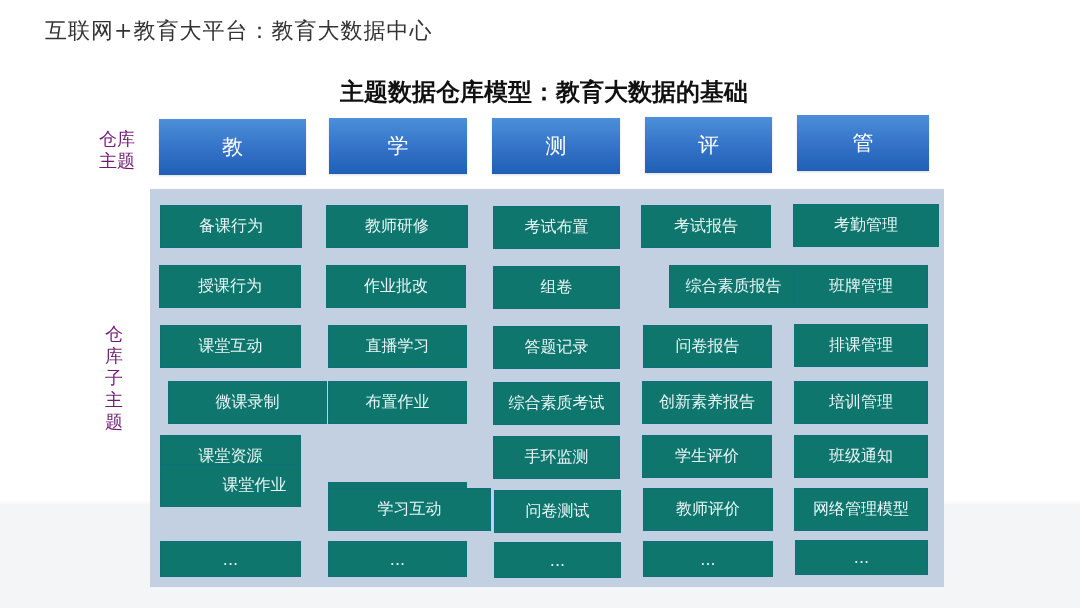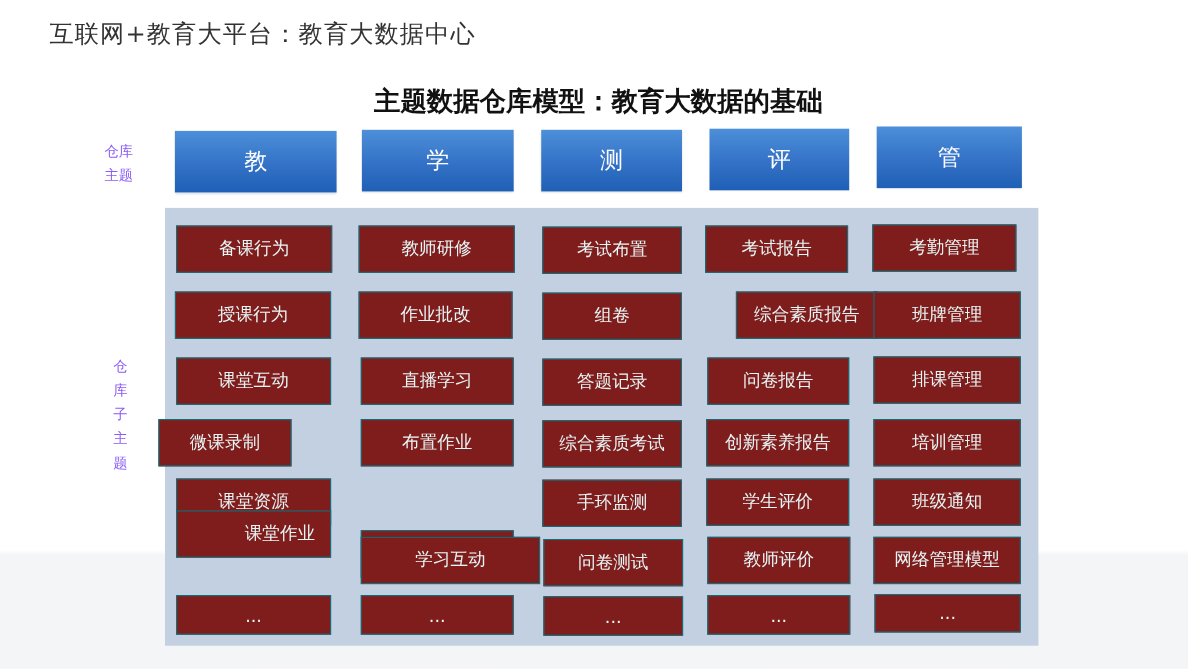--- a/index.html
+++ b/index.html
@@ -11,38 +11,38 @@
   .slide-title {
     position: absolute; left: 45px; top: 16px;
     font-family: "DejaVu Serif", "Liberation Serif", serif;
     font-size: 22px; color: #333333; letter-spacing: 1px; white-space: nowrap;
   }
   .subtitle {
     position: absolute; left: 0; width: 1088px; top: 76px; text-align: center;
     font-size: 24px; font-weight: bold; color: #111111; white-space: nowrap;
   }
   .axis-label {
-    position: absolute; color: #8b5cf6;
+    position: absolute; color: #701a75;
     font-family: "DejaVu Serif", "Liberation Serif", serif;
-    font-size: 13px; line-height: 22px; text-align: left;
+    font-size: 18px; line-height: 22px; text-align: center;
   }
   .theme-label { left: 95px; top: 128px; width: 44px; }
   .sub-label { left: 103px; top: 323px; width: 22px; }
   .theme {
     position: absolute; height: 56px; color: #ffffff;
     background: linear-gradient(to bottom, #4d8fd9 0%, #3574c8 50%, #1f5fb5 100%);
     display: flex; align-items: center; justify-content: center;
     font-size: 21px; box-shadow: 0 1px 2px rgba(0,0,0,0.15);
   }
   .panel {
     position: absolute; left: 150px; top: 189px; width: 794px; height: 398px;
     background: #c3d0e2;
   }
   .cell {
-    position: absolute; height: 43px; background: #7f1d1d;
+    position: absolute; height: 43px; background: #0f766e;
     border: 1px solid #0f6f7a; box-sizing: border-box;
     color: #e8f6f6; font-size: 16px;
     display: flex; align-items: center; justify-content: center; white-space: nowrap;
   }
 </style>
 </head>
 <body>
 
 <div class="slide-title">互联网+教育大平台：教育大数据中心</div>
 <div class="subtitle">主题数据仓库模型：教育大数据的基础</div>
@@ -64,21 +64,21 @@
 <div class="theme" style="left:329px;top:118px;width:138px;">学</div>
 <div class="theme" style="left:492px;top:118px;width:128px;">测</div>
 <div class="theme" style="left:645px;top:117px;width:127px;">评</div>
 <div class="theme" style="left:797px;top:115px;width:132px;">管</div>
 
 <div class="panel"></div>
 
 <div class="cell" style="left:160px;top:205px;width:142px;">备课行为</div>
 <div class="cell" style="left:159px;top:265px;width:142px;">授课行为</div>
 <div class="cell" style="left:160px;top:325px;width:141px;">课堂互动</div>
-<div class="cell" style="left:144px;top:381px;width:121px;">微课录制</div>
+<div class="cell" style="left:168px;top:381px;width:159px;">微课录制</div>
 <div class="cell" style="left:160px;top:435px;width:141px;">课堂资源</div>
 <div class="cell" style="left:160px;top:464px;width:141px;padding-left:48px;">课堂作业</div>
 <div class="cell" style="left:160px;top:541px;width:141px;height:36px;">...</div>
 
 <div class="cell" style="left:326px;top:205px;width:142px;">教师研修</div>
 <div class="cell" style="left:326px;top:265px;width:140px;">作业批改</div>
 <div class="cell" style="left:328px;top:325px;width:139px;">直播学习</div>
 <div class="cell" style="left:328px;top:381px;width:139px;">布置作业</div>
 <div class="cell" style="left:328px;top:435px;width:139px;margin-top:47px;">作业报告</div>
 <div class="cell" style="left:328px;top:488px;width:163px;">学习互动</div>
@@ -93,19 +93,19 @@
 <div class="cell" style="left:494px;top:542px;width:127px;height:36px;">...</div>
 
 <div class="cell" style="left:641px;top:205px;width:130px;">考试报告</div>
 <div class="cell" style="left:669px;top:265px;width:129px;">综合素质报告</div>
 <div class="cell" style="left:643px;top:325px;width:129px;">问卷报告</div>
 <div class="cell" style="left:642px;top:381px;width:130px;">创新素养报告</div>
 <div class="cell" style="left:642px;top:435px;width:130px;">学生评价</div>
 <div class="cell" style="left:643px;top:488px;width:130px;">教师评价</div>
 <div class="cell" style="left:643px;top:541px;width:130px;height:36px;">...</div>
 
-<div class="cell" style="left:793px;top:204px;width:131px;">考勤管理</div>
+<div class="cell" style="left:793px;top:204px;width:146px;">考勤管理</div>
 <div class="cell" style="left:794px;top:265px;width:134px;">班牌管理</div>
 <div class="cell" style="left:794px;top:324px;width:134px;">排课管理</div>
 <div class="cell" style="left:794px;top:381px;width:134px;">培训管理</div>
 <div class="cell" style="left:794px;top:435px;width:134px;">班级通知</div>
 <div class="cell" style="left:794px;top:488px;width:134px;">网络管理模型</div>
 <div class="cell" style="left:795px;top:540px;width:133px;height:35px;">...</div>
 
 </body></html>

